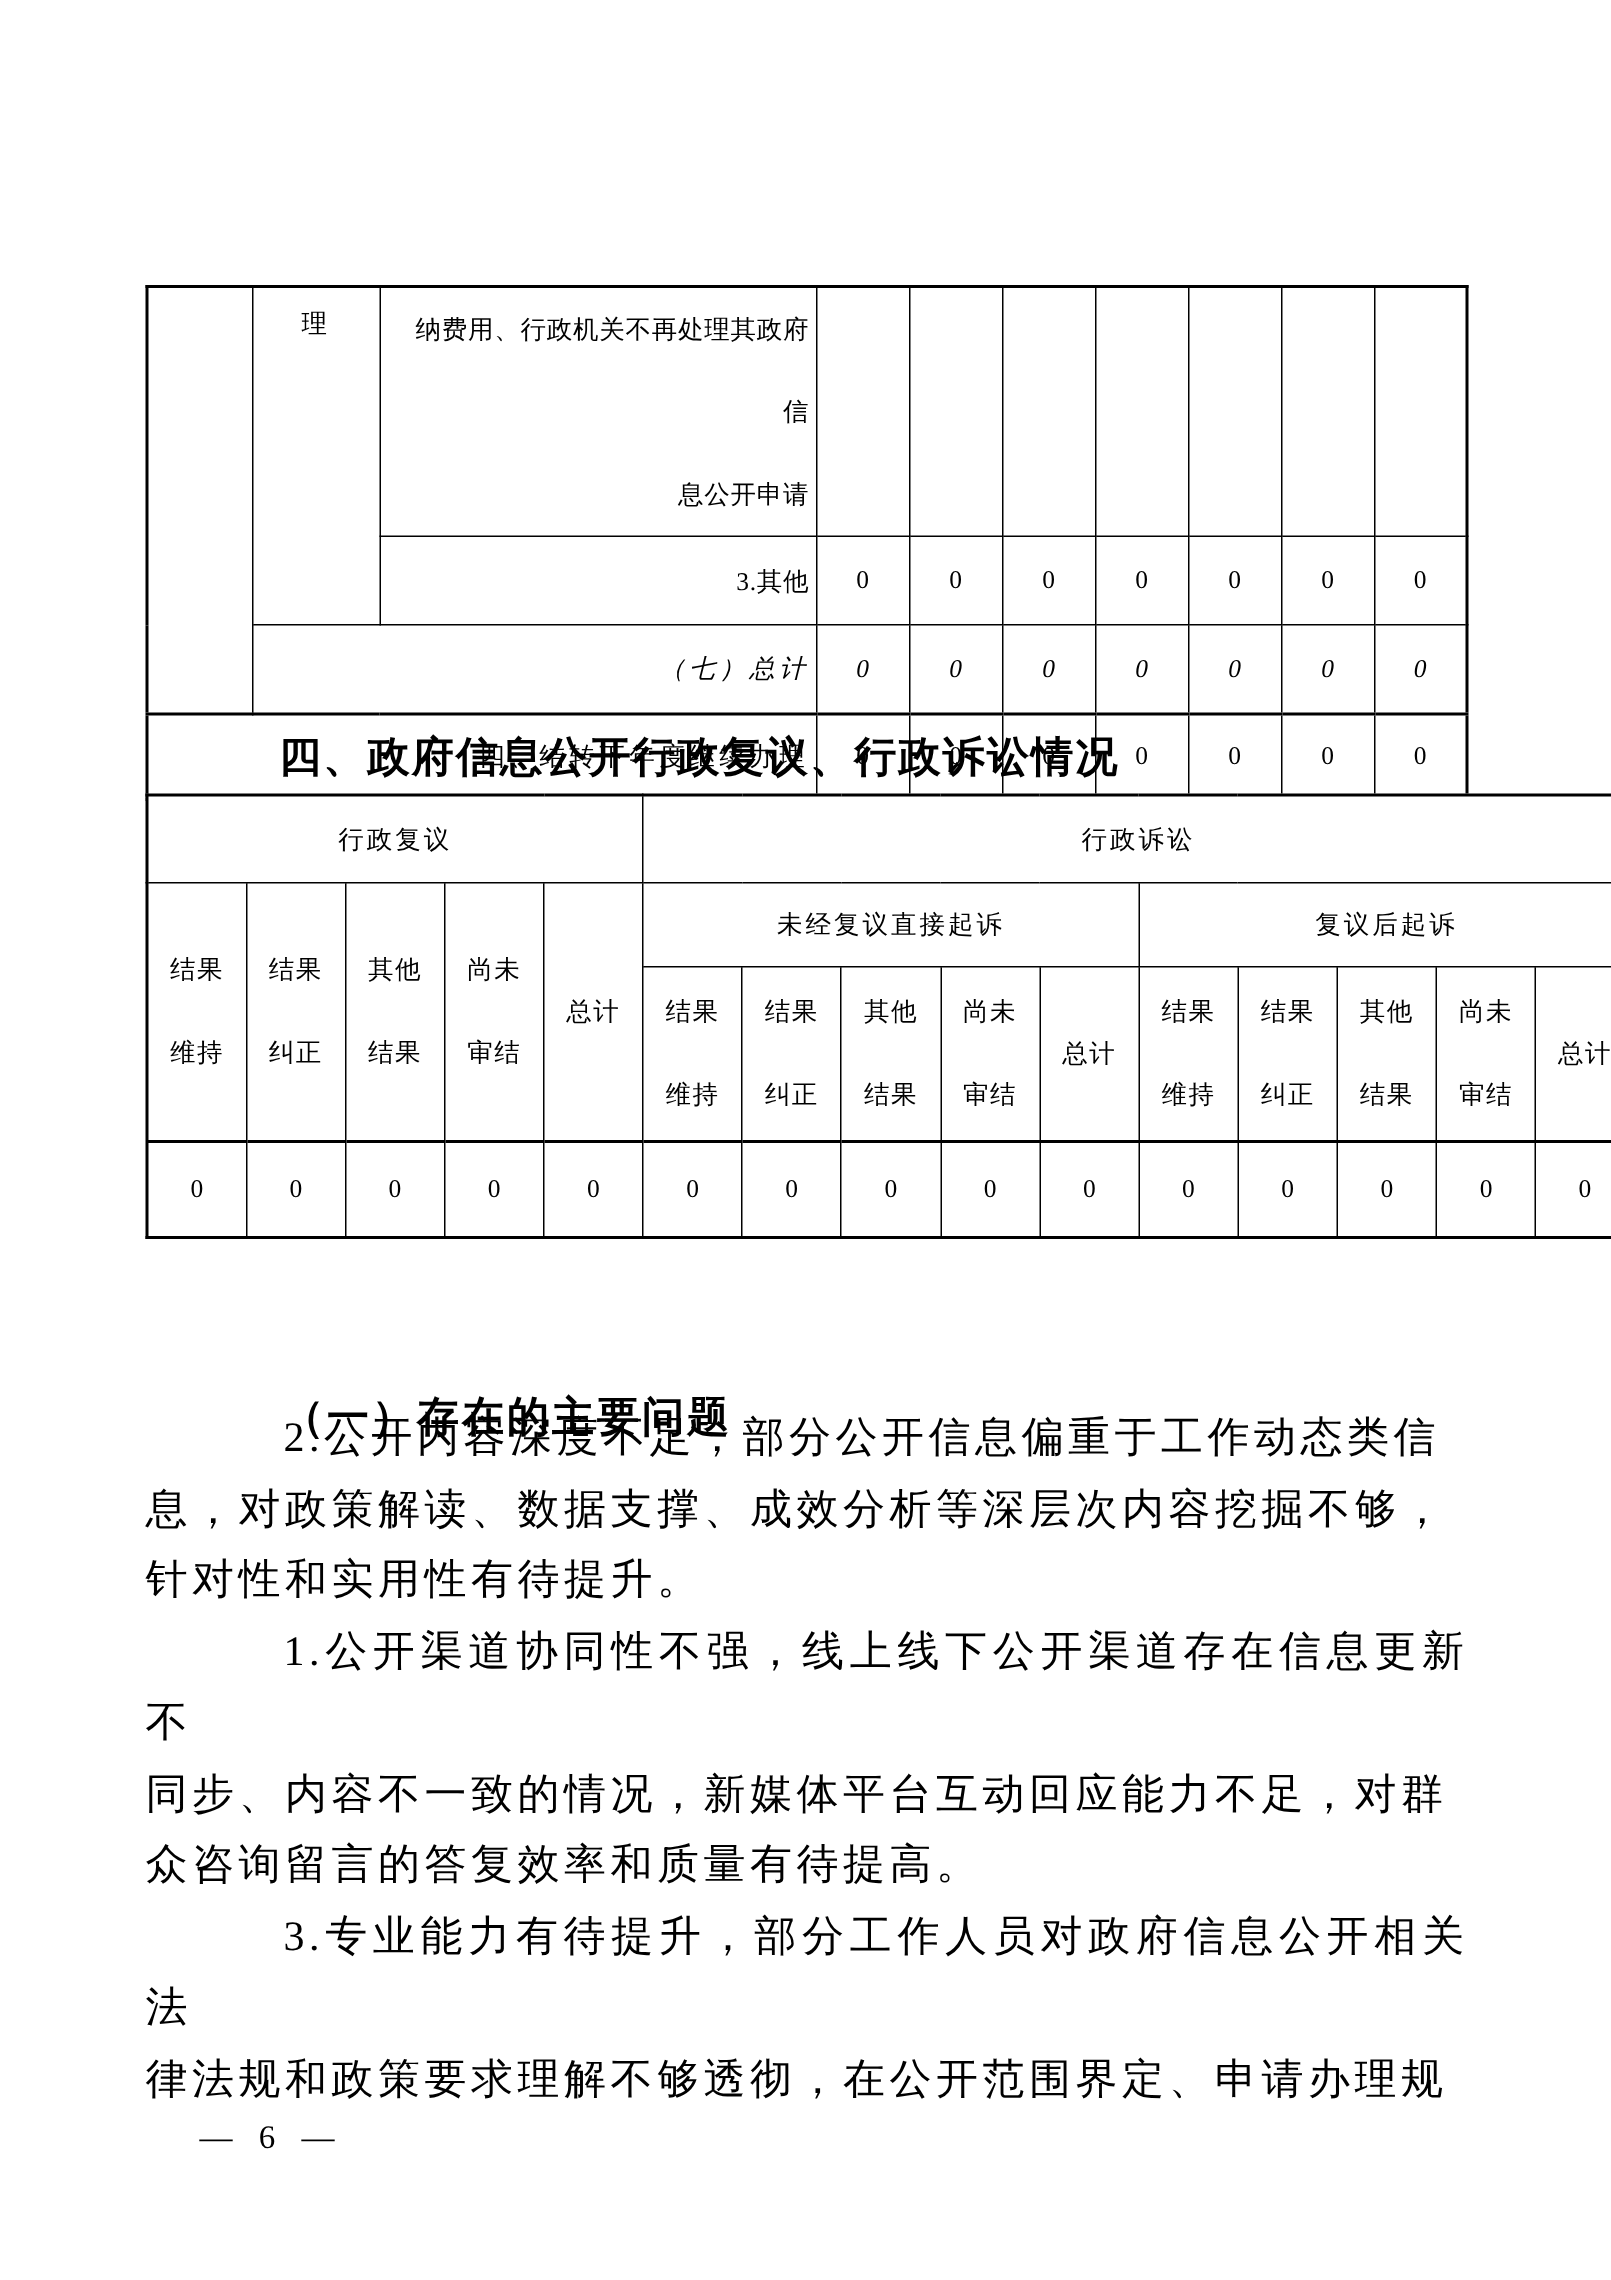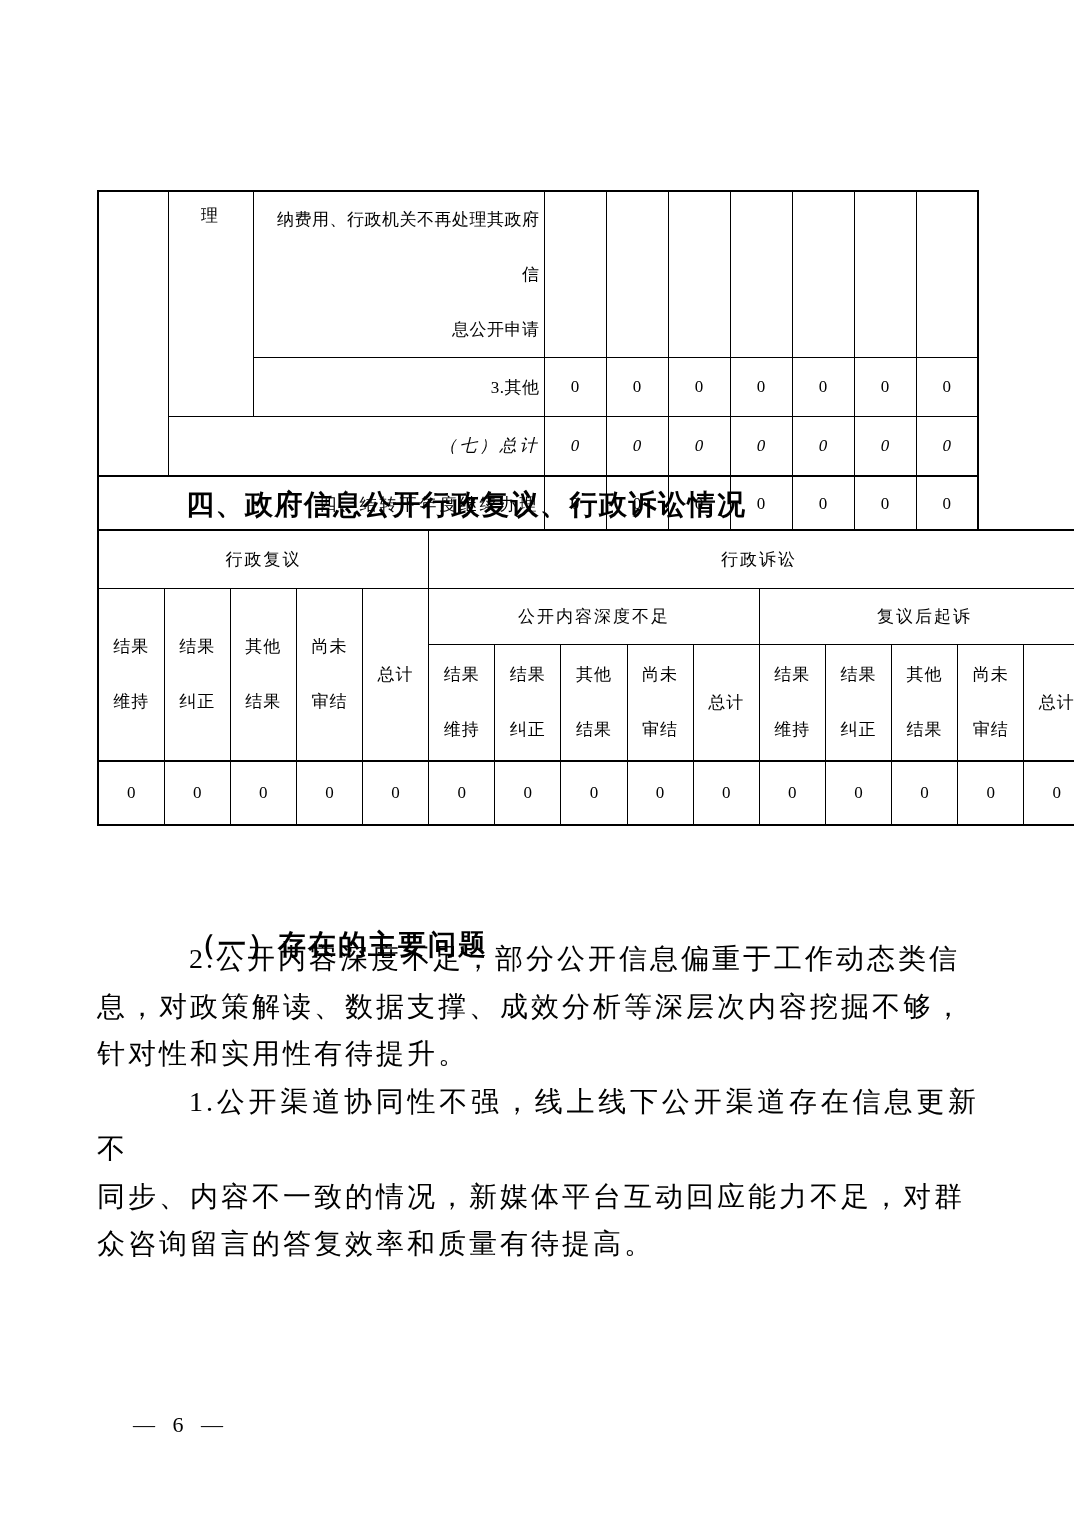--- a/index.html
+++ b/index.html
@@ -169,21 +169,21 @@
     <tr class="t2r2">
       <td rowspan="2" class="oc pre">结果
 维持</td>
       <td rowspan="2" class="oc pre">结果
 纠正</td>
       <td rowspan="2" class="oc pre">其他
 结果</td>
       <td rowspan="2" class="oc pre">尚未
 审结</td>
       <td rowspan="2" class="oc pre">总计</td>
-      <td colspan="5" class="grp">公开内容深度不足</td>
+      <td colspan="5" class="grp">未经复议直接起诉</td>
       <td colspan="5" class="grp">复议后起诉</td>
     </tr>
     <tr class="t2r3">
       <td class="oc pre">结果
 维持</td>
       <td class="oc pre">结果
 纠正</td>
       <td class="oc pre">其他
 结果</td>
       <td class="oc pre">尚未
@@ -221,17 +221,19 @@
 
   <h3 class="hsub-heading">（一）存在的主要问题</h3>
 
   <div class="body-text">
     <p class="para">2.公开内容深度不足，部分公开信息偏重于工作动态类信
 息，对政策解读、数据支撑、成效分析等深层次内容挖掘不够，
 针对性和实用性有待提升。</p>
     <p class="para">1.公开渠道协同性不强，线上线下公开渠道存在信息更新不
 同步、内容不一致的情况，新媒体平台互动回应能力不足，对群
 众咨询留言的答复效率和质量有待提高。</p>
+    <p class="para">3.专业能力有待提升，部分工作人员对政府信息公开相关法
+律法规和政策要求理解不够透彻，在公开范围界定、申请办理规</p>
   </div>
 
   <div class="footer">— 6 —</div>
 
 </div>
 
 </body></html>

